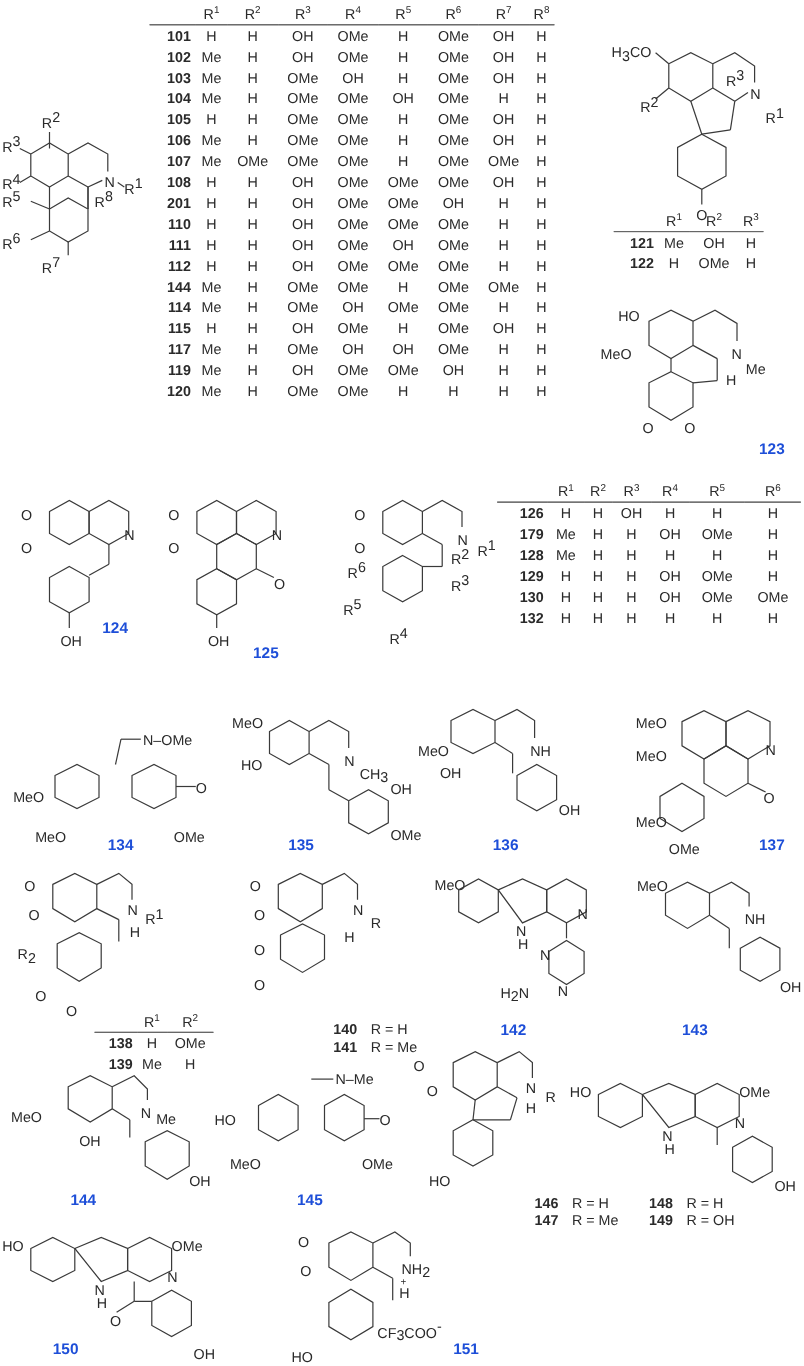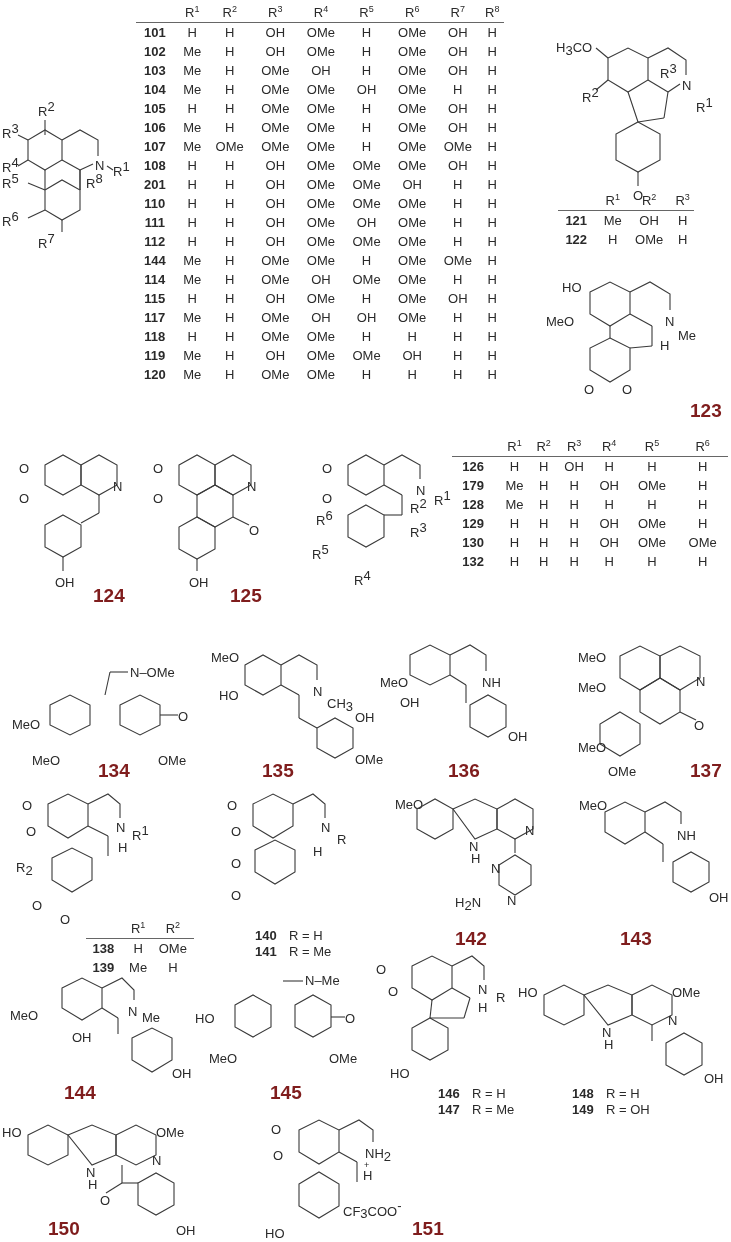--- a/index.html
+++ b/index.html
@@ -2,27 +2,27 @@
 <html><head>
 <meta charset="utf-8">
 <style>
   html, body { margin:0; padding:0; background:#ffffff; }
   body { width:731px; height:1242px; position:relative; overflow:hidden;
          font-family:"Liberation Sans", sans-serif; color:#2a2a2a; }
   svg.mol { position:absolute; overflow:visible; }
   svg.mol line, svg.mol path, svg.mol polyline, svg.mol polygon { stroke:#3a3a3a; stroke-width:1.1; fill:none; }
   svg.mol text { font-family:"Liberation Sans", sans-serif; font-size:13px; fill:#2a2a2a; }
   svg.mol text.sup { font-size:9px; }
-  .label { position:absolute; font-weight:bold; font-size:19px; color:#7f1d1d; }
+  .label { position:absolute; font-weight:bold; font-size:14px; color:#1d4ed8; }
   table.rt { position:absolute; border-collapse:collapse; font-size:13px; }
   table.rt th { font-weight:normal; padding:0 0 2px 0; border-bottom:1.5px solid #666; text-align:center; }
   table.rt td { padding:0; height:19px; text-align:center; }
-  table.rt td.id { font-weight:bold; text-align:center; padding-right:4px; }
+  table.rt td.id { font-weight:bold; text-align:right; padding-right:4px; }
   sup { font-size:9px; }
-  .rlist { position:absolute; font-size:13px; line-height:16px; }
+  .rlist { position:absolute; font-size:13px; line-height:16px;margin-left:48px; }
   .rlist b { display:inline-block; width:34px; }
 </style>
 </head>
 <body>
 
 <div>
 <svg class="mol" style="left:0;top:80px" width="140" height="200">
 
   <polygon points="45,35 62,25 62,5 45,-5 28,5 28,25" transform="translate(0,55)"></polygon>
   <line x1="45" y1="55" x2="45" y2="40"></line>
@@ -233,31 +233,20 @@
         <td>H</td>
       </tr>
       <tr>
         <td class="id">117</td>
         <td>Me</td>
         <td>H</td>
         <td>OMe</td>
         <td>OH</td>
         <td>OH</td>
         <td>OMe</td>
-        <td>H</td>
-        <td>H</td>
-      </tr>
-      <tr>
-        <td class="id">118</td>
-        <td>H</td>
-        <td>H</td>
-        <td>OMe</td>
-        <td>OMe</td>
-        <td>H</td>
-        <td>H</td>
         <td>H</td>
         <td>H</td>
       </tr>
       <tr>
         <td class="id">119</td>
         <td>Me</td>
         <td>H</td>
         <td>OH</td>
         <td>OMe</td>
         <td>OMe</td>
@@ -351,21 +340,21 @@
       <text x="14" y="48">O</text>
   <polygon points="40,10 58,0 76,10 76,30 58,40 40,30"></polygon>
   <polygon points="76,10 94,0 112,10 112,30 94,40 76,30"></polygon>
   <text x="108" y="36">N</text>
   <line x1="94" y1="40" x2="94" y2="58"></line>
   <line x1="94" y1="58" x2="76" y2="68"></line>
   <polygon points="58,60 76,70 76,92 58,102 40,92 40,70"></polygon>
   <line x1="58" y1="102" x2="58" y2="116"></line>
   <text x="50" y="132">OH</text>
 </svg>
-<div class="label" style="left:93px;top:585px">124</div>
+<div class="label" style="left:93px;top:562px">124</div>
 </div>
 
 <div>
 <svg class="mol" style="left:145px;top:455px" width="130" height="150">
   <text x="8" y="18">O</text>
       <text x="8" y="48">O</text>
   <polygon points="34,10 52,0 70,10 70,30 52,40 34,30"></polygon>
   <polygon points="70,10 88,0 106,10 106,30 88,40 70,30"></polygon>
   <text x="102" y="36">N</text>
   <polygon points="52,40 70,30 88,40 88,62 70,72 52,62"></polygon>
@@ -683,21 +672,21 @@
   <polygon points="64,10 88,0 112,10 112,30 88,40"></polygon>
   <polygon points="112,10 132,0 152,10 152,30 132,40 112,30"></polygon>
   <text x="152" y="12">OMe</text>
   <text x="148" y="40">N</text>
   <text x="82" y="52">N</text>
       <text x="84" y="64">H</text>
   <line x1="132" y1="40" x2="132" y2="56"></line>
   <polygon points="146,58 164,48 182,58 182,80 164,90 146,80"></polygon>
   <text x="184" y="98">OH</text>
 </svg>
-<div class="rlist" style="left:572px;top:1086px">
+<div class="rlist" style="left:542px;top:1086px">
   <div><b>148</b><span>R = H</span></div>
   <div><b>149</b><span>R = OH</span></div>
 </div>
 </div>
 
 <div>
 <svg class="mol" style="left:2px;top:1125px" width="210" height="115">
   <text x="0" y="12">HO</text>
   <polygon points="26,10 46,0 66,10 66,30 46,40 26,30"></polygon>
   <polygon points="66,10 90,0 114,10 114,30 90,40"></polygon>

